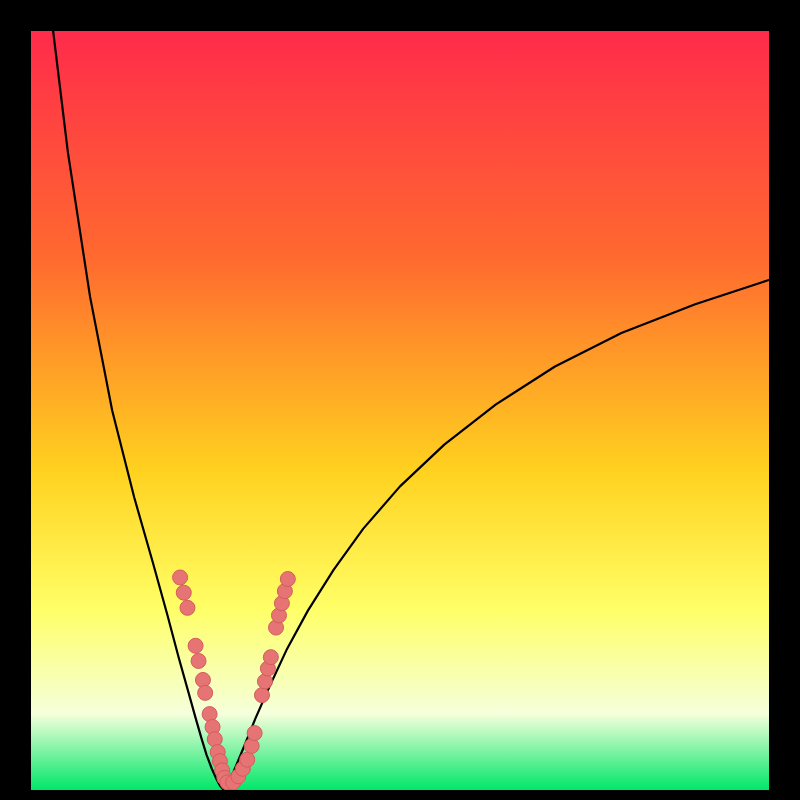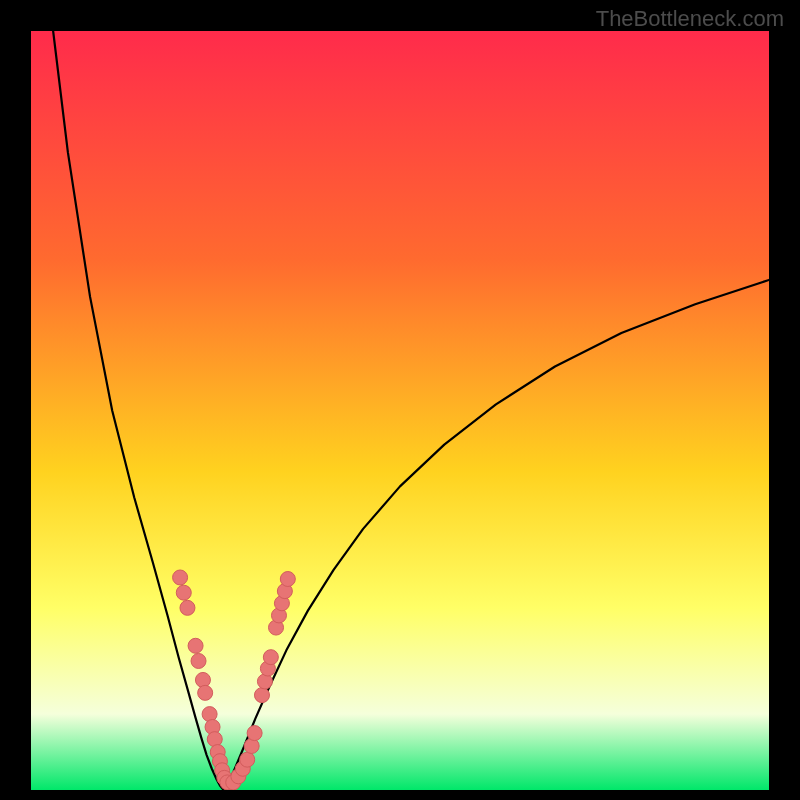--- a/index.html
+++ b/index.html
@@ -87,14 +87,13 @@
           <circle cx="236.90" cy="637.56" r="7.5" fill="#e77474" stroke="#d25c5c" stroke-width="1"></circle>
           <circle cx="239.85" cy="626.17" r="7.5" fill="#e77474" stroke="#d25c5c" stroke-width="1"></circle>
           <circle cx="245.02" cy="596.57" r="7.5" fill="#e77474" stroke="#d25c5c" stroke-width="1"></circle>
           <circle cx="247.97" cy="584.43" r="7.5" fill="#e77474" stroke="#d25c5c" stroke-width="1"></circle>
           <circle cx="250.92" cy="572.29" r="7.5" fill="#e77474" stroke="#d25c5c" stroke-width="1"></circle>
           <circle cx="253.87" cy="560.14" r="7.5" fill="#e77474" stroke="#d25c5c" stroke-width="1"></circle>
           <circle cx="256.82" cy="548.00" r="7.5" fill="#e77474" stroke="#d25c5c" stroke-width="1"></circle>
         </g>
     </svg>
   </div>
-  <div class="watermark">TheBottleneck.com</div>
 </div>
 
 </body></html>

